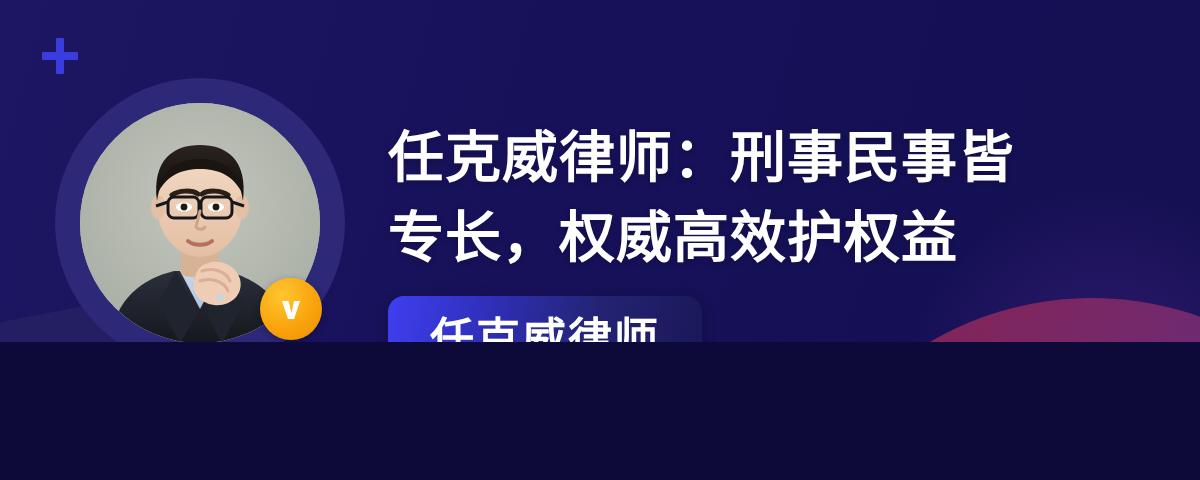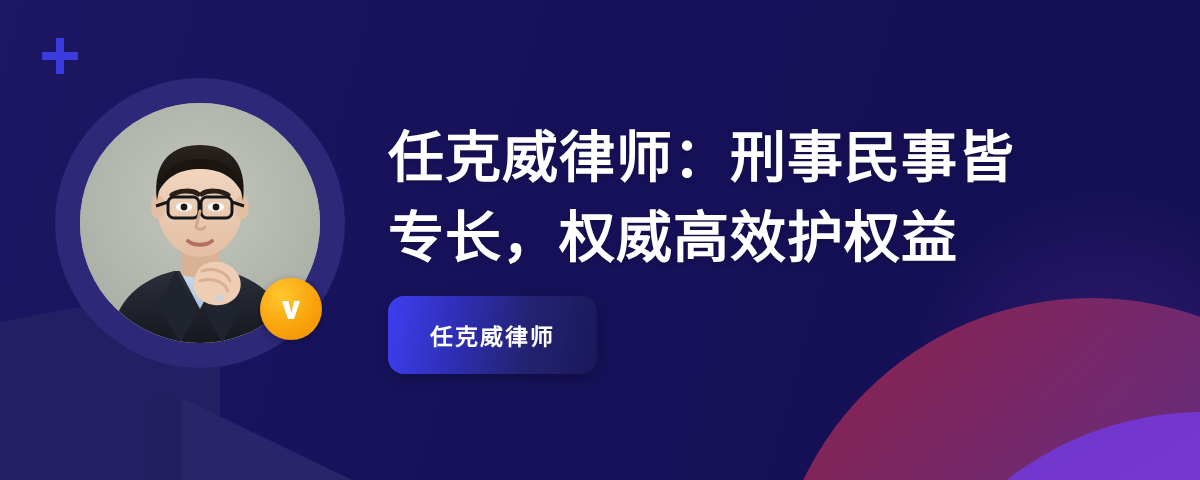--- a/index.html
+++ b/index.html
@@ -8,21 +8,21 @@
     padding: 0;
     background: #0d0a3a;
   }
   body {
     font-family: "Liberation Sans", "DejaVu Sans", sans-serif;
   }
 
   .banner {
     position: relative;
     width: 1200px;
-    height: 480px;
+    height: 342px;
     overflow: hidden;
     background: #171258;
     background: linear-gradient(105deg, #1d1763 0%, #17115a 45%, #141052 100%);
   }
 
   
   .deco-layer {
     position: absolute;
     inset: 0;
     overflow: hidden;
@@ -173,21 +173,21 @@
   .name-button {
     display: inline-flex;
     align-items: center;
     margin-top: 18px;
     padding: 0 42px;
     height: 78px;
     border: none;
     border-radius: 16px;
     color: #ffffff;
     font-family: inherit;
-    font-size: 23px;
+    font-size: 44px;
     font-weight: bold;
     letter-spacing: 2px;
     cursor: pointer;
     background: linear-gradient(100deg, #3e3ff0 0%, #2f2fb8 32%, #232372 66%, #1a1858 100%);
     box-shadow: 0 4px 14px rgba(0,0,0,0.25);
   }
 </style>
 </head>
 <body>
 

